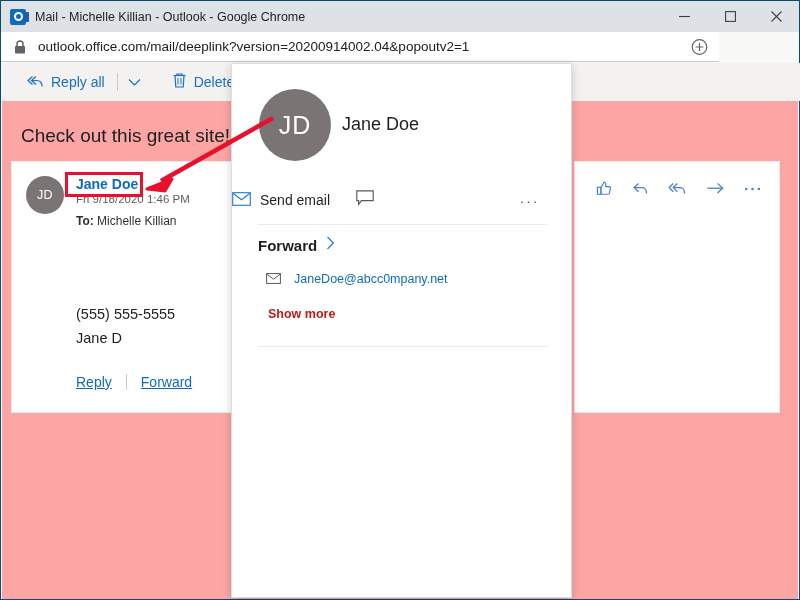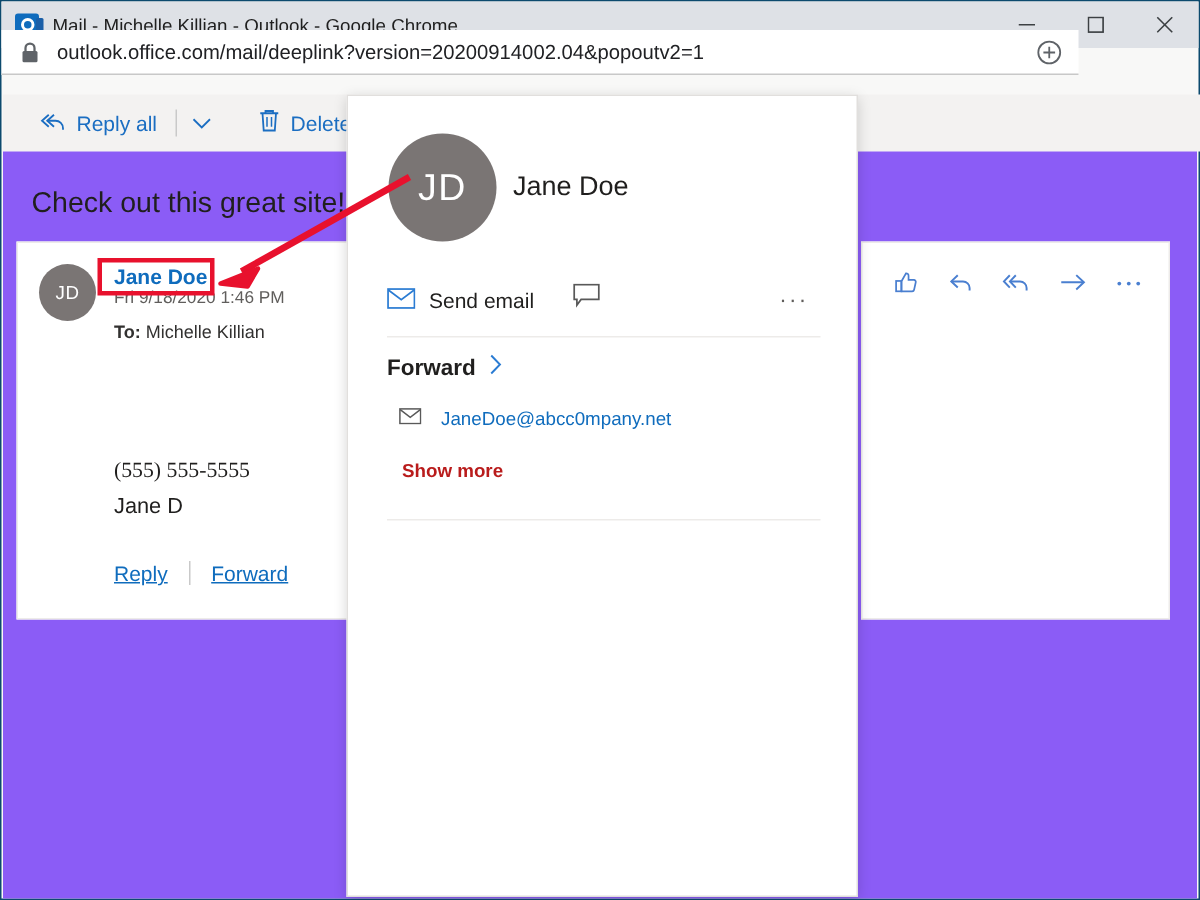--- a/index.html
+++ b/index.html
@@ -51,21 +51,21 @@
     height: 31px; display: flex;
   }
   .winbtn {
     width: 46px; height: 31px;
     display: flex; align-items: center; justify-content: center;
   }
   .winbtn svg { display: block; }
 
   
   .urlbar {
-    position: absolute; left: 0; top: 19px;
+    position: absolute; left: 0; top: 31px;
     width: 718px; height: 30px;
     background: #ffffff;
     border-bottom: 1px solid #c8c8c8;
     display: flex; align-items: center;
   }
   .lock-icon { margin-left: 13px; margin-right: 12px; display: flex; flex: 0 0 auto; }
   .url-text {
     font-size: 13.5px; color: #202124; white-space: nowrap;
   }
   .install-icon {
@@ -93,21 +93,21 @@
     width: 28px; height: 32px;
   }
   .cmd-sep {
     width: 1px; height: 18px; background: #c9c9c9; margin: 0 3px;
   }
 
   
   .pane {
     position: absolute; left: 1px; top: 100px;
     width: 796px; height: 498px;
-    background: #8b5cf6;
+    background: #fca5a5;
   }
   .subject {
     position: absolute; left: 19px; top: 24px;
     font-size: 19px; color: #201f1e;
     white-space: nowrap;
   }
 
   
   .msgcard {
     position: absolute; left: 9px; top: 60px;
@@ -141,21 +141,21 @@
     font-size: 14.5px; color: #1a46d6;
     text-decoration: underline;
     white-space: nowrap;
   }
   .msg-sig1 {
     position: absolute; left: 64px; top: 124px;
     font-size: 14.5px; color: #201f1e; white-space: nowrap; margin-top: 44px;
   }
   .msg-sig2 {
     position: absolute; left: 64px; top: 144px;
-    font-size: 14.5px; color: #201f1e; white-space: nowrap; font-family: Liberation Serif, serif;
+    font-size: 14.5px; color: #201f1e; white-space: nowrap;
   }
   .msg-actions {
     position: absolute; left: 64px; top: 212px;
     display: flex; align-items: center; gap: 14px;
   }
   .msg-actions a {
     font-size: 14px; color: #0f6cbd; white-space: nowrap;
   }
   .msg-actions .vsep { width: 1px; height: 16px; background: #c9c9c9; }
 
@@ -193,21 +193,20 @@
     position: absolute; left: 110px; top: 50px;
     font-size: 18px; color: #201f1e; white-space: nowrap;
   }
   .cc-actions {
     position: absolute; left: 0; top: 112px;
     width: 341px; height: 48px;
     display: flex; align-items: center;
   }
   .cc-sendmail {
     display: flex; align-items: center; gap: 9px;
-    margin-left: 26px;
     font-size: 14px; color: #201f1e; white-space: nowrap;
   }
   .cc-chat { margin-left: 26px; display: flex; }
   .cc-more {
     position: absolute; right: 34px; top: 50%;
     transform: translateY(-50%);
     font-size: 15px; color: #605e5c; letter-spacing: 1.5px;
   }
   .cc-divider {
     position: absolute; left: 26px; top: 160px;

